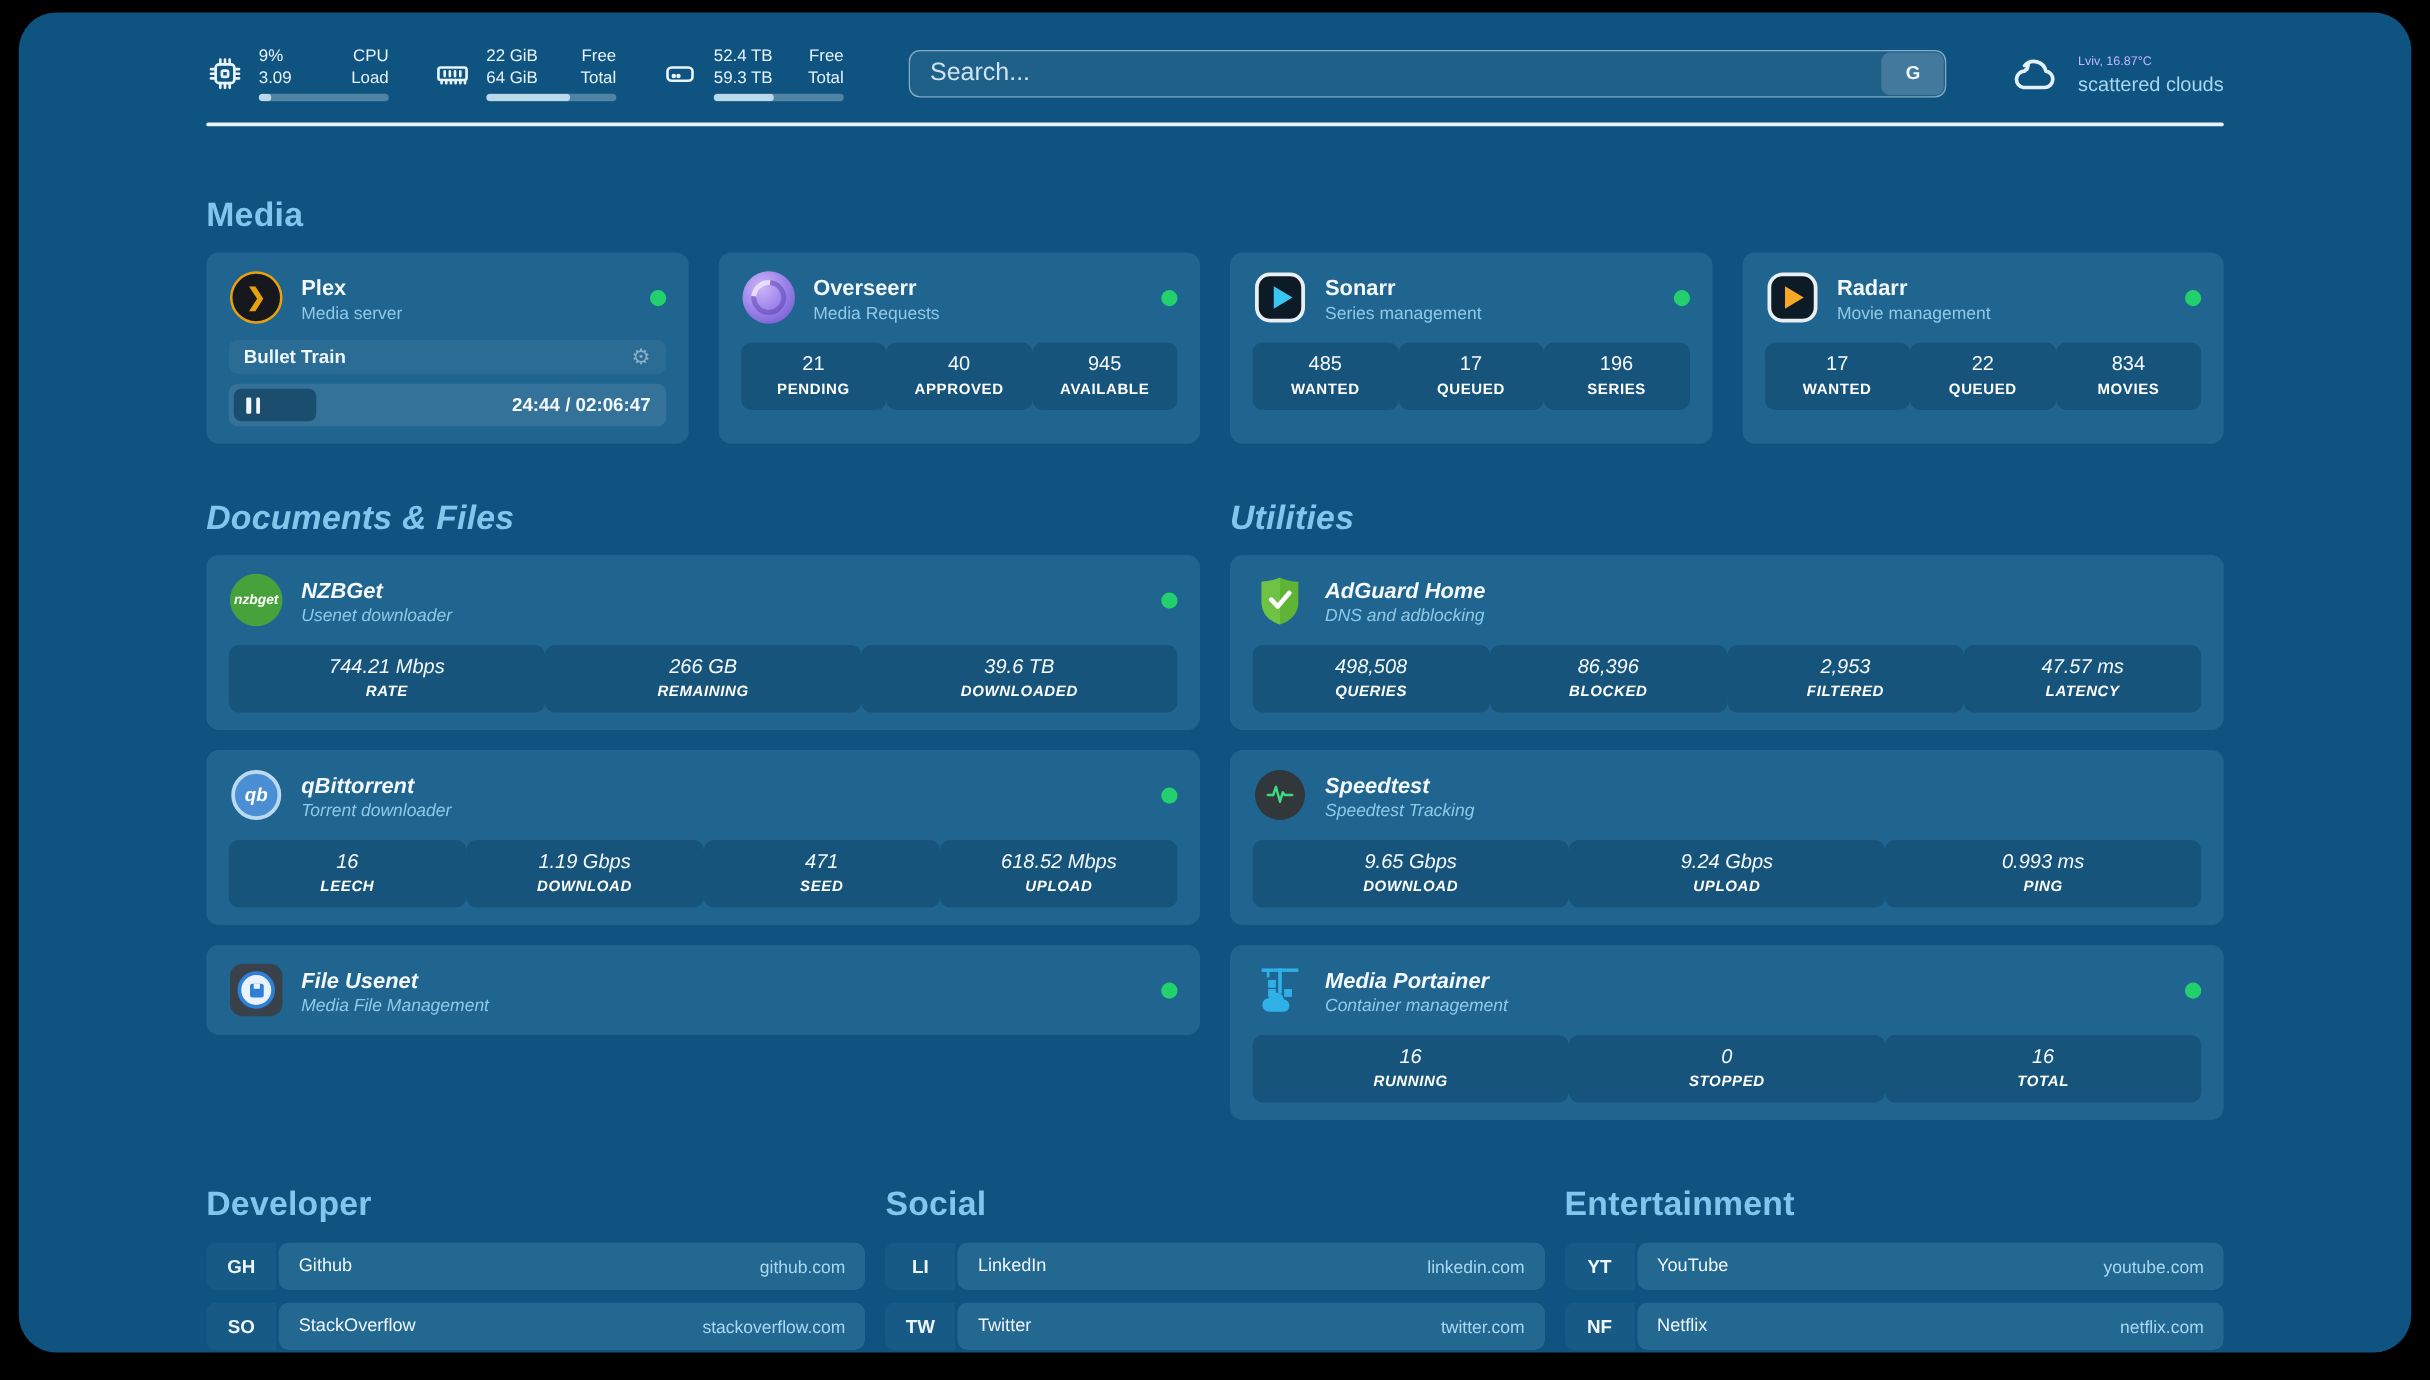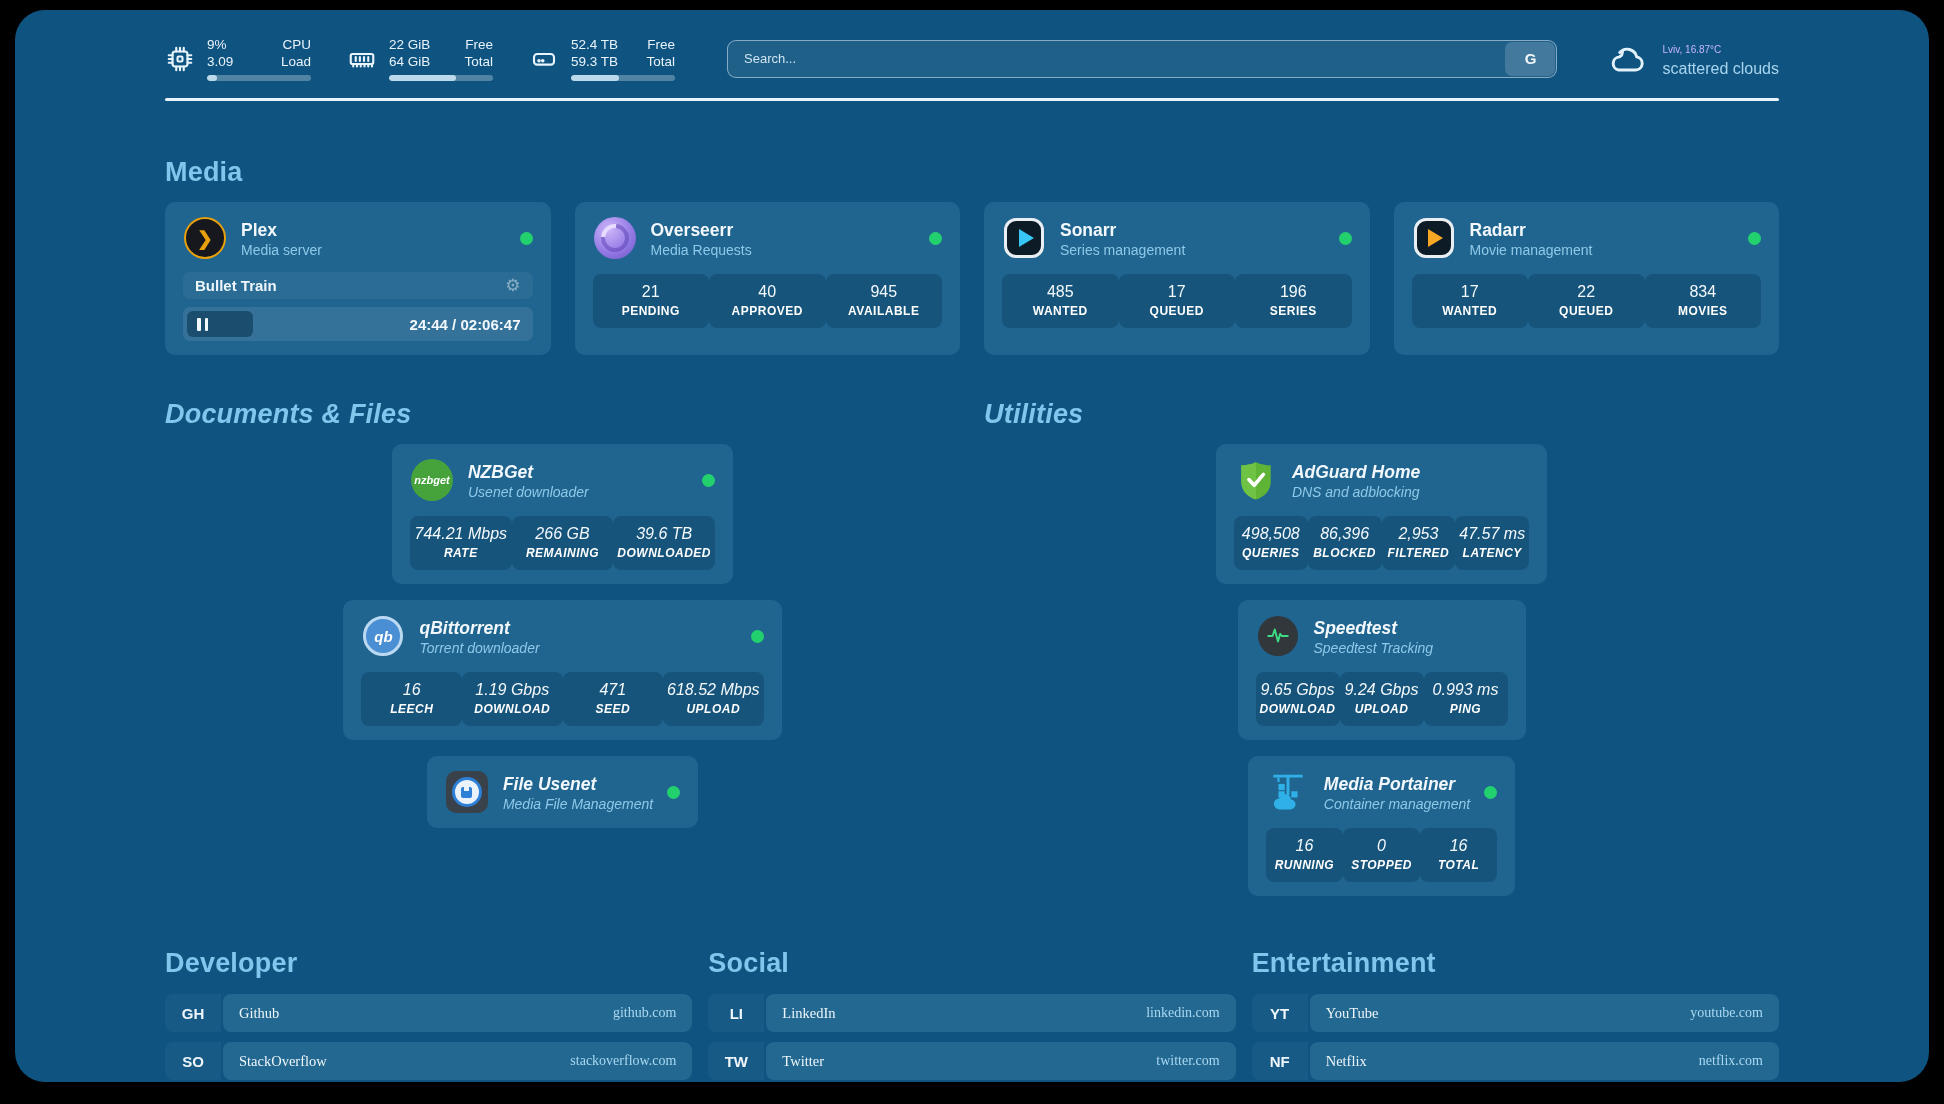--- a/index.html
+++ b/index.html
@@ -16,39 +16,39 @@
   .stat-body { width:104px; }
   .stat-rows { display:flex; justify-content:space-between; }
   .stat-col { font-size:13.5px; line-height:17px; color:#e9f3fb; }
   .stat-col.right { text-align:right; }
   .stat-track { height:6px; border-radius:3px; background:rgba(255,255,255,0.28); margin-top:5px; overflow:hidden; }
   .stat-fill { height:100%; border-radius:3px; background:#bcd9ec; }
 
   .search-wrap { flex:1; margin:0 48px 0 52px; position:relative; }
   .search-input { width:100%; height:38px; border-radius:9px; outline:none;
     border:1.5px solid rgba(216,233,246,0.55); background:rgba(255,255,255,0.07);
-    color:#5eead4; font-size:13px; padding:0 64px 0 16px; font-family:inherit; }
+    color:#5eead4; font-size:20px; padding:0 64px 0 16px; font-family:inherit; }
   .search-input::placeholder { color:#cfe4f2; }
   .engine-chip { position:absolute; right:2px; top:2px; bottom:2px; width:50px;
     background:rgba(255,255,255,0.16); border-radius:7px; display:flex; align-items:center;
     justify-content:center; color:#f2f8fc; font-size:15px; font-weight:700; cursor:pointer; }
 
   .weather { display:flex; align-items:center; gap:13px; }
   .weather-icon { color:#e3f1fb; display:flex; }
   .weather-line1 { color:#c4b5fd; font-size:10px; line-height:20px; }
   .weather-line2 { color:#a9d4ee; font-size:16px; }
 
   .header-divider { height:3px; background:#e9f3fb; border-radius:2px; margin-top:17px; }
 
   
   .section-title { font-size:27px; font-weight:600; color:#7fc7ec; letter-spacing:.2px; }
   .media-title { margin-top:56px; }
   .media-grid { display:grid; grid-template-columns:repeat(4,1fr); gap:24px; margin-top:14px; }
   .two-col { display:grid; grid-template-columns:1fr 1fr; gap:24px; margin-top:44px;font-style:italic; }
-  .col-stack { display:flex; flex-direction:column; gap:16px; margin-top:14px;align-items:center; }
+  .col-stack { display:flex; flex-direction:column; gap:16px; margin-top:14px; }
 
   .card { background:#20658f; border-radius:10px; padding:14px 18px; cursor:pointer; }
   .card-head { display:flex; align-items:center; gap:14px; }
   .app-meta { min-width:0; }
   .app-name { font-size:17.5px; font-weight:700; color:#f2f8fc; line-height:22px; }
   .app-sub { font-size:14px; color:#8fc9e9; margin-top:1px; }
   .dot { width:13px; height:13px; border-radius:50%; background:#22d06e; margin-left:auto; flex:none; }
 
   .stats-row { display:grid; grid-auto-flow:column; grid-auto-columns:1fr; margin-top:14px; }
   .tile { background:rgba(9,58,92,0.38); border-radius:8px; padding:9px 4px 10px; text-align:center; }
@@ -94,21 +94,21 @@
   .icon-fb .fb-floppy { width:11px; height:11px; background:#2e7fd6; border-radius:2px; position:relative; }
   .icon-fb .fb-floppy::after { content:""; position:absolute; left:3px; top:0; width:5px; height:4px; background:#eaf3fb; }
 
   
   .links-grid { display:grid; grid-template-columns:repeat(3,1fr); gap:16px; margin-top:52px; }
   .link-rows { display:flex; flex-direction:column; gap:10px; margin-top:15px; }
   .link-row { display:flex; height:38px; border-radius:8px; overflow:hidden; cursor:pointer; }
   .link-abbr { width:56px; background:#175a85; flex:none; display:flex; align-items:center;
     justify-content:center; font-size:15px; font-weight:700; color:#eef6fb; }
   .link-main { flex:1; background:#236890; border-radius:8px; margin-left:2px; display:flex;
-    align-items:center; justify-content:space-between; padding:12px 16px;font-family:Liberation Serif, serif; }
+    align-items:center; justify-content:space-between; padding:12px 16px; }
   .link-name { font-size:14.5px; color:#eef6fb; }
   .link-url { font-size:14px; color:#a9d8f2; }
 </style>
 </head>
 <body>
 
 <div class="canvas">
 
   <div class="header">
     <div class="sys-stats">

